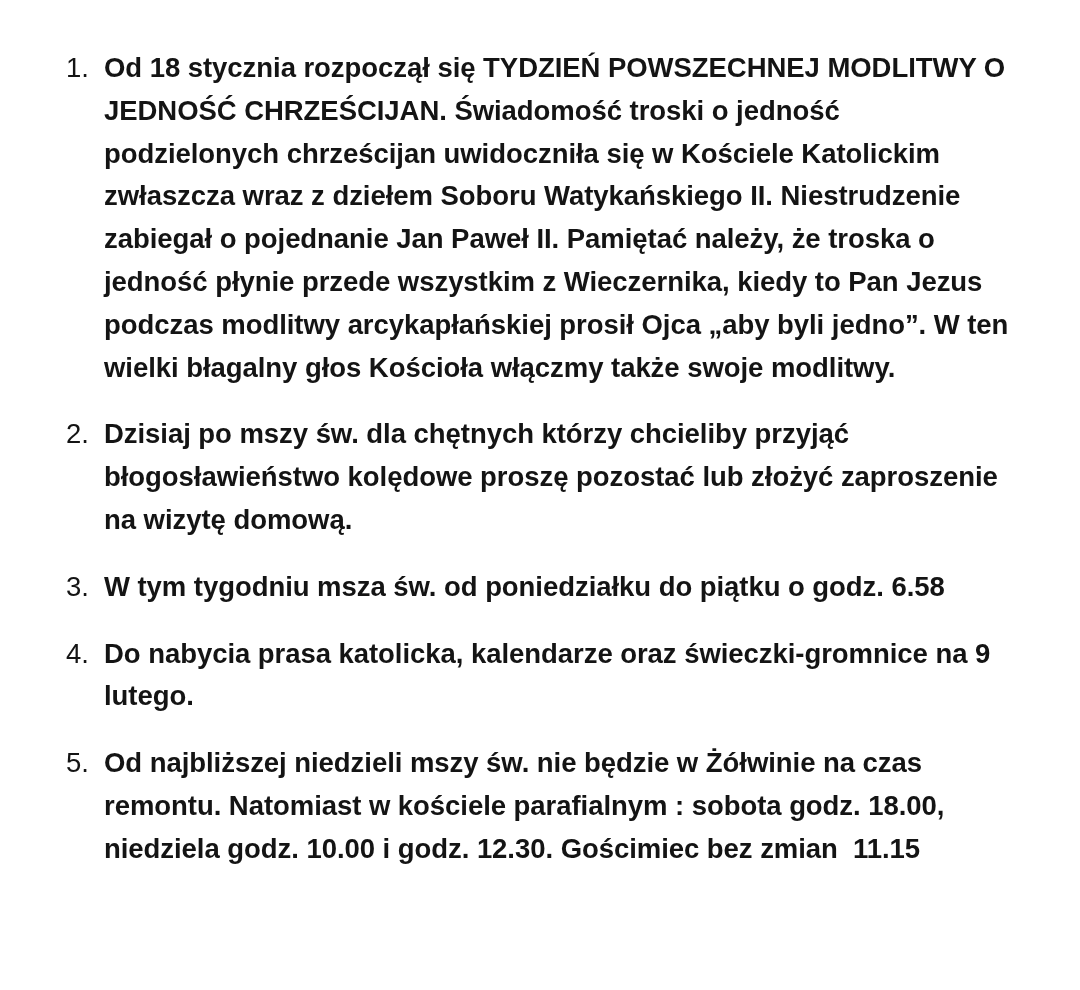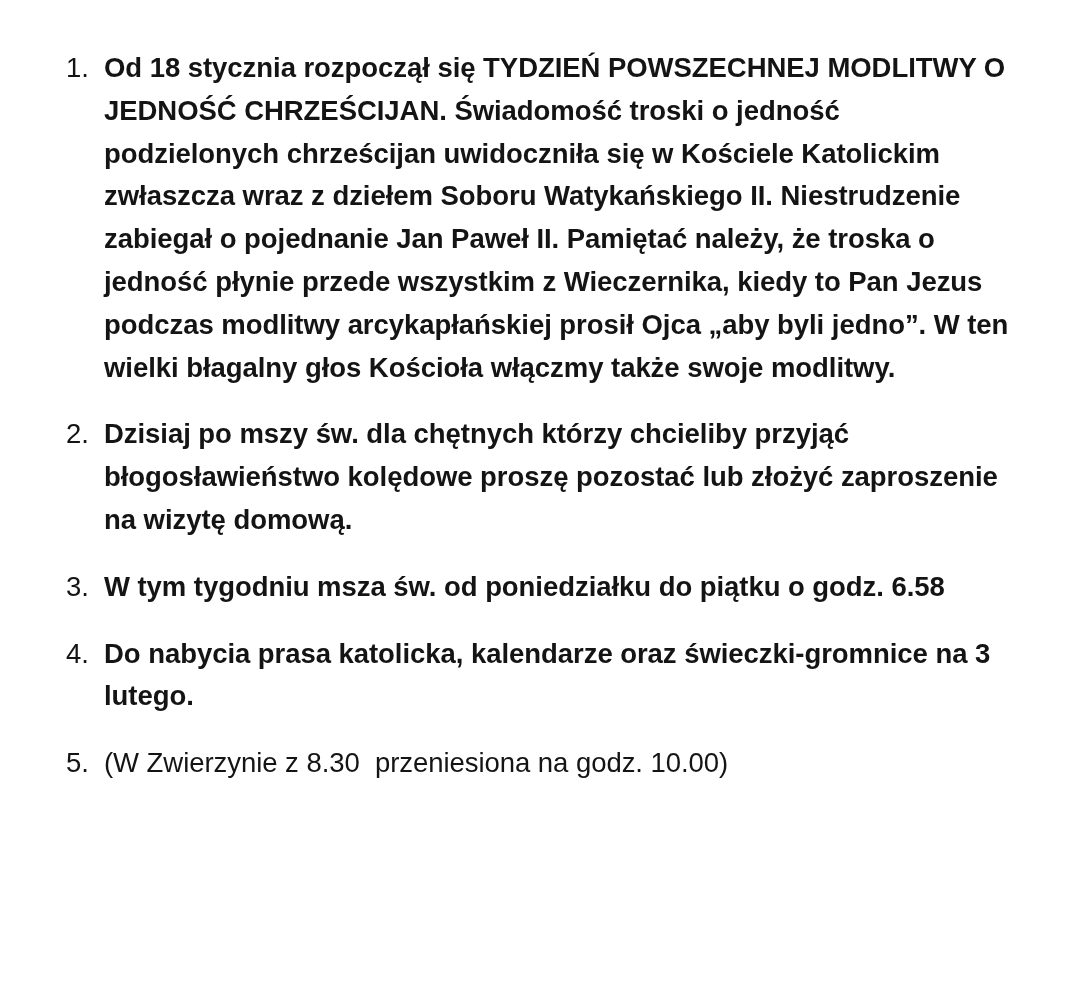--- a/index.html
+++ b/index.html
@@ -87,22 +87,22 @@
       <span class="item-body">Dzisiaj po mszy św. dla chętnych którzy chcieliby przyjąć błogosławieństwo kolędowe proszę pozostać lub złożyć zaproszenie na wizytę domową.</span>
     </li>
 
     <li class="announcement-item">
       <span class="item-marker">3.</span>
       <span class="item-body">W tym tygodniu msza św. od poniedziałku do piątku o godz. 6.58</span>
     </li>
 
     <li class="announcement-item">
       <span class="item-marker">4.</span>
-      <span class="item-body">Do nabycia prasa katolicka, kalendarze oraz świeczki-gromnice na 3 lutego.</span>
+      <span class="item-body">Do nabycia prasa katolicka, kalendarze oraz świeczki-gromnice na 9 lutego.</span>
     </li>
 
     <li class="announcement-item">
       <span class="item-marker">5.</span>
-      <span class="item-subnote">(W Zwierzynie z 8.30  przeniesiona na godz. 10.00)</span>
+      <span class="item-body">Od najbliższej niedzieli mszy św. nie będzie w Żółwinie na czas remontu. Natomiast w kościele parafialnym : sobota godz. 18.00, niedziela godz. 10.00 i godz. 12.30. Gościmiec bez zmian  11.15</span>
     </li>
 
   </ol>
 </div>
 
 </body></html>

